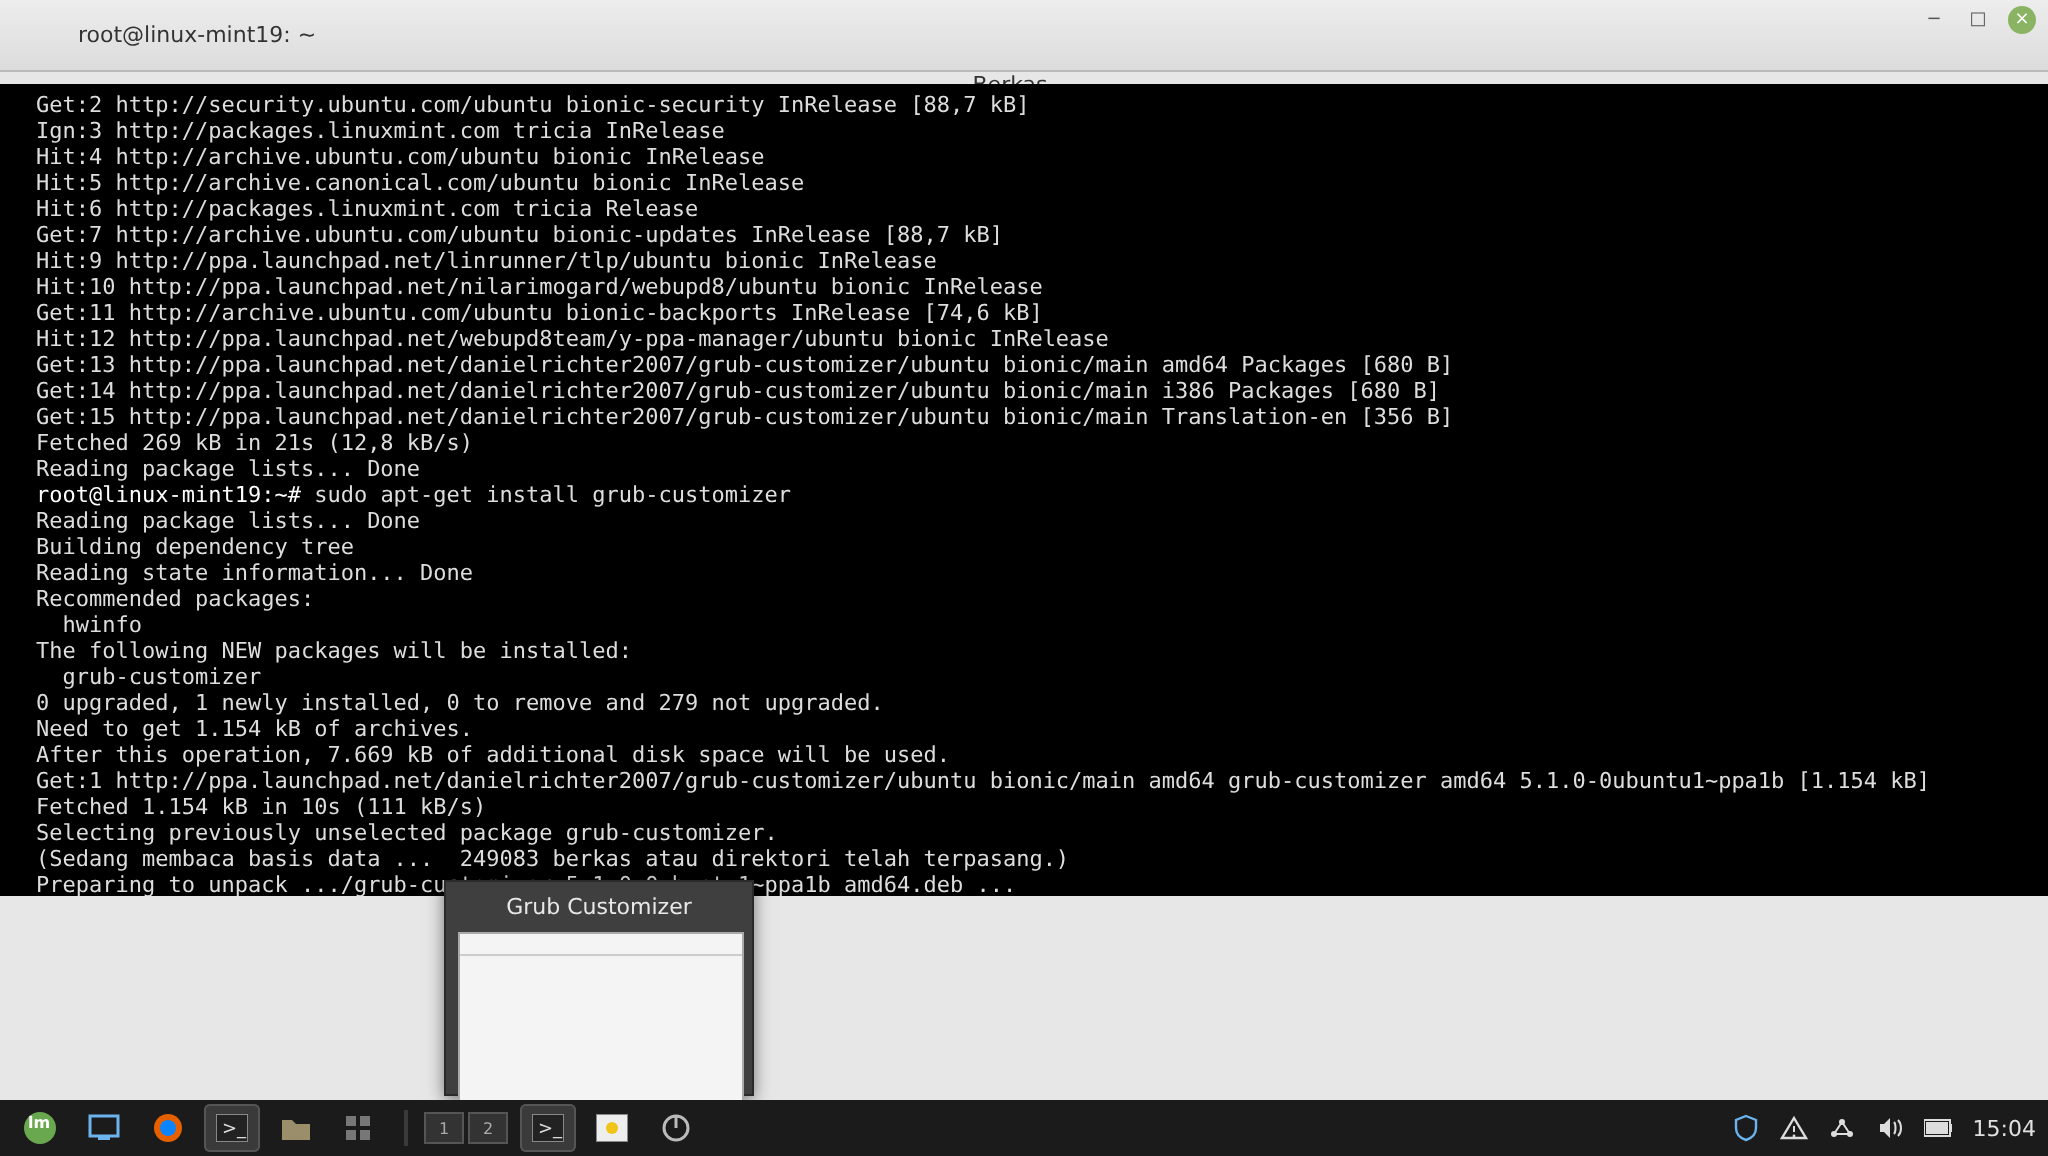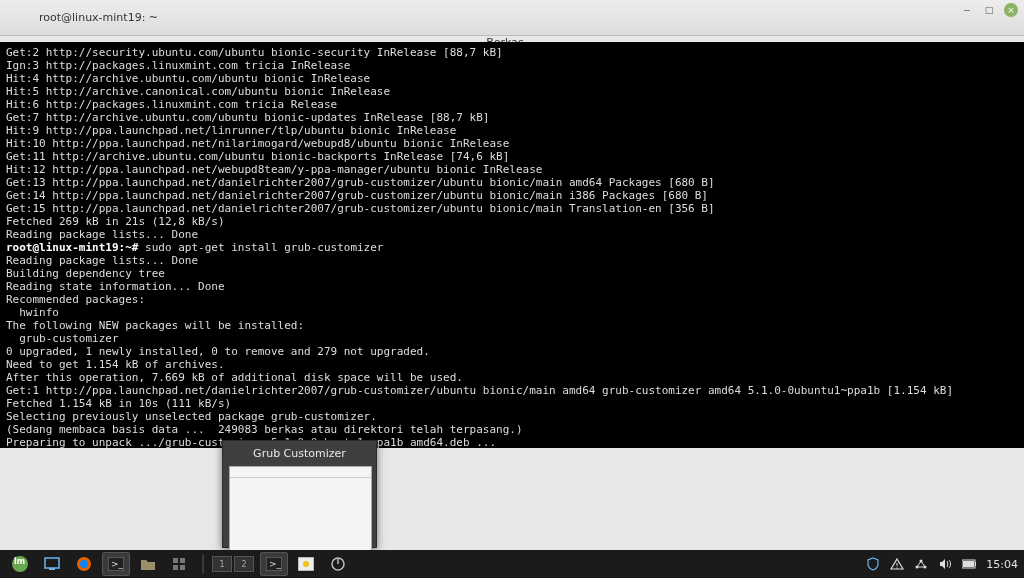--- a/index.html
+++ b/index.html
@@ -11,22 +11,22 @@
 .titlebar .title { font-size: 11px; color:#333; }
 .titlebar .winbtns { position:absolute; right:6px; top:3px; display:flex; gap:8px; }
 .titlebar .winbtn { width:14px; height:14px; border-radius:50%; display:flex; align-items:center; justify-content:center; font-size:9px; color:#555; }
 .titlebar .min, .titlebar .max { color:#555; }
 .titlebar .close-x { background:#8ab364; color:#fff; font-size:9px; line-height:14px; }
 
 .menubar { height:20px; background:#e7e7e7; display:flex; align-items:center; padding:0 6px; font-size:11px; color:#333; border-bottom:1px solid #d0d0d0;flex-direction:column; }
 .menubar span { margin-right:14px; }
 
 
-.term { position:absolute; top:42px; left:0; right:0; height: 406px; background:#000; color:#ddd; font-family:"DejaVu Sans Mono",monospace; font-size:11px; line-height:13px; padding:4px 6px; white-space:pre; overflow:hidden; }
-.term .bold { font-weight:bold; color:#fff; }
+.term { position:absolute; top:42px; left:0; right:0; height: 406px; background:#000; color:#ddd; font-family:"DejaVu Sans Mono",monospace; font-size:11px; line-height:13px; padding:4px 18px; white-space:pre; overflow:hidden; }
+.term .bold { font-weight:normal; color:#fff; }
 .cursor { display:inline-block; width:7px; height:11px; background:#ddd; vertical-align:text-bottom; }
 
 
 .preview { position:absolute; left:222px; bottom:30px; width:155px; height:108px; background:#3f3f3f; border:1px solid #2a2a2a; box-shadow:0 2px 8px rgba(0,0,0,.5); color:#e8e8e8; font-size:11px; padding:6px; }
 .preview .ptitle { text-align:center; margin-bottom:6px; font-size:11px; }
 .preview .thumb { width:143px; height:100px; background:#f4f4f4; border:1px solid #aaa; margin:0 auto; position:relative; }
 .preview .thumb::before { content:""; position:absolute; top:10px; left:0; right:0; height:1px; background:#ccc; }
 
 
 .panel { position:absolute; left:0; right:0; bottom:0; height:28px; background:#1b1b1b; display:flex; align-items:center; padding:0 6px; color:#ddd; }

